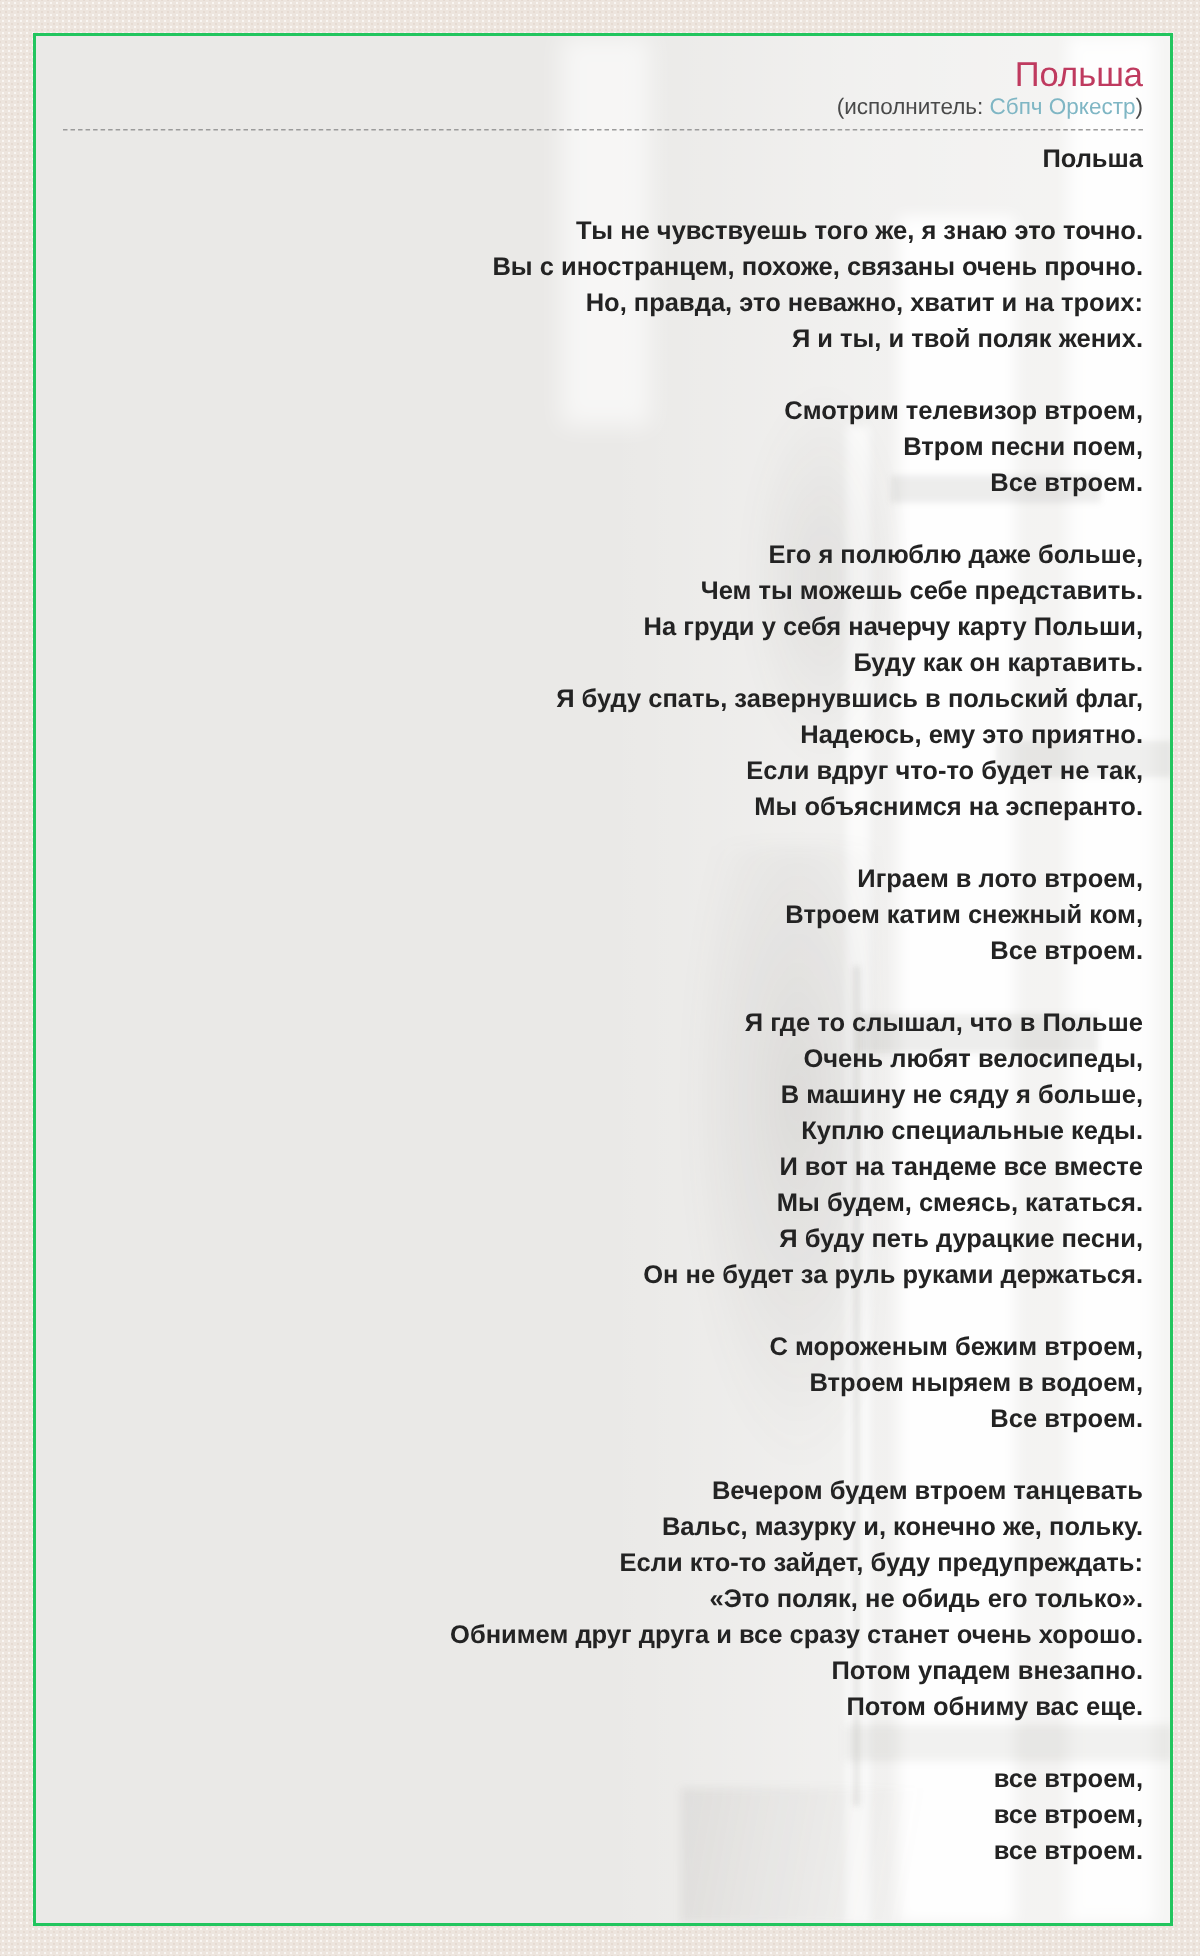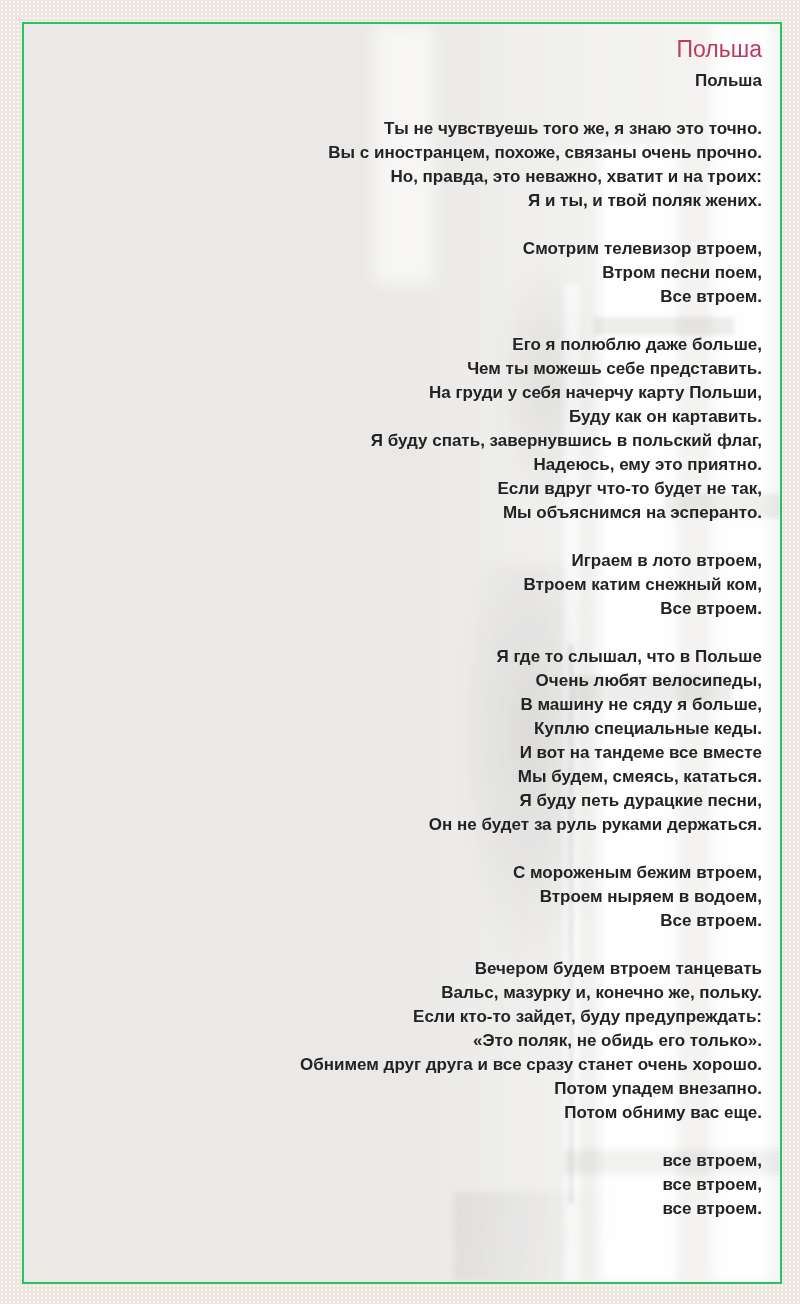--- a/index.html
+++ b/index.html
@@ -115,20 +115,23 @@
     <div class="ph ph-bar-3"></div>
     <div class="ph ph-bar-4"></div>
     <div class="ph ph-fig-1"></div>
     <div class="ph ph-fig-2"></div>
     <div class="ph ph-edge"></div>
     <div class="ph ph-diag"></div>
   </div>
 
   <div class="header">
     <h1 class="song-title">Польша</h1>
+    <div class="artist-line">
+      <span>(исполнитель: </span><a class="artist-link">Сбпч Оркестр</a><span>)</span>
+    </div>
   </div>
 
   <div class="lyrics">Польша
 
 Ты не чувствуешь того же, я знаю это точно.
 Вы с иностранцем, похоже, связаны очень прочно.
 Но, правда, это неважно, хватит и на троих:
 Я и ты, и твой поляк жених.
 
 Смотрим телевизор втроем,

